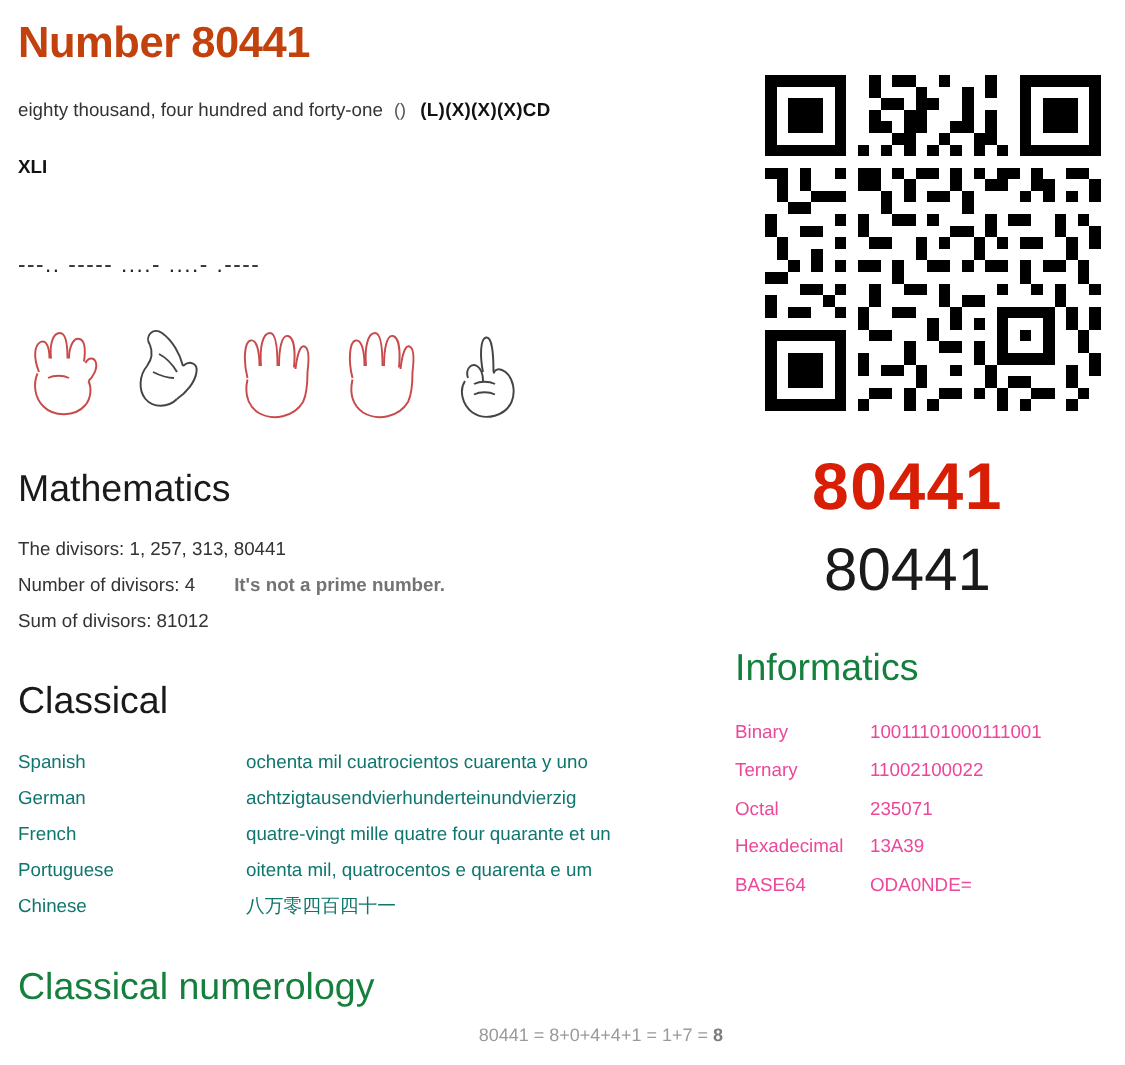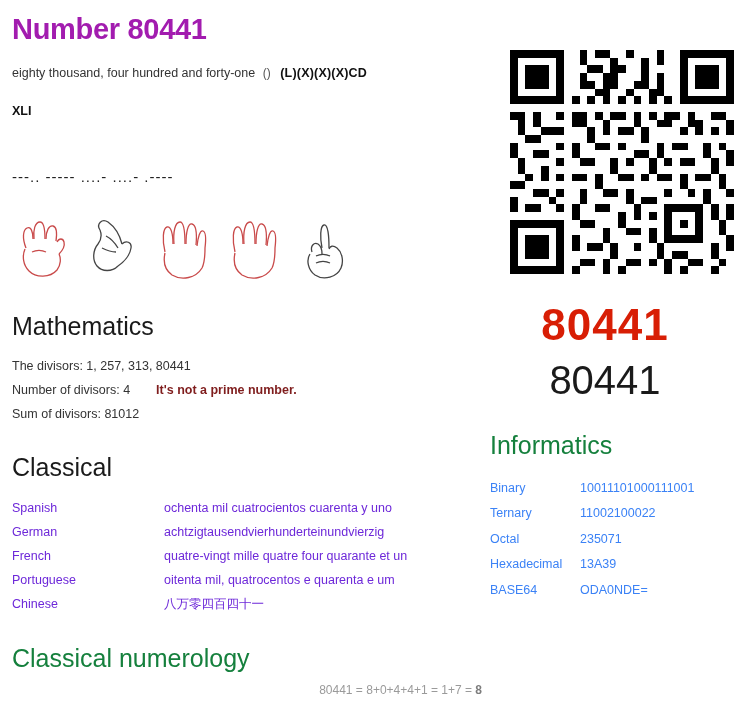--- a/index.html
+++ b/index.html
@@ -21,21 +21,21 @@
   
   .left {
     position: absolute;
     left: 12px;
     top: 8px;
     width: 470px;
   }
   .title {
     font-size: 29px;
     font-weight: bold;
-    color: #a21caf;
+    color: #c2410c;
     letter-spacing: -0.3px;
     margin: 6px 0 18px 0;
     line-height: 1.1;
   }
   .words-line {
     font-size: 12.5px;
     color: #333;
     line-height: 1.5;
     margin-bottom: 2px;
   }
@@ -77,30 +77,30 @@
     font-weight: normal;
     color: #1a1a1a;
     margin: 26px 0 14px 0;
   }
   .math-line {
     font-size: 12.5px;
     color: #333;
     line-height: 1.9;
   }
   .math-line b.notprime {
-    color: #7f1d1d;
+    color: #737373;
     font-weight: bold;
     margin-left: 26px;
   }
 
   .lang-table {
     width: 462px;
     border-collapse: collapse;
     font-size: 12.5px;
-    color: #6d28d9;
+    color: #0f766e;
   }
   .lang-table td {
     padding: 3px 0;
     vertical-align: top;
     line-height: 1.45;
   }
   .lang-table td.name { width: 152px; }
   .lang-table td.val  { width: 310px; }
 
   .numerology-h {
@@ -153,21 +153,21 @@
   .info-h {
     font-size: 25px;
     font-weight: normal;
     color: #15803d;
     margin: 28px 0 16px 0;
   }
   .info-table {
     width: 250px;
     border-collapse: collapse;
     font-size: 12.5px;
-    color: #3b82f6;
+    color: #ec4899;
   }
   .info-table td {
     padding: 3px 0;
     vertical-align: top;
     line-height: 1.55;
   }
   .info-table td.k { width: 90px; }
   .info-table td.v { width: 160px; }
 </style>
 </head>

